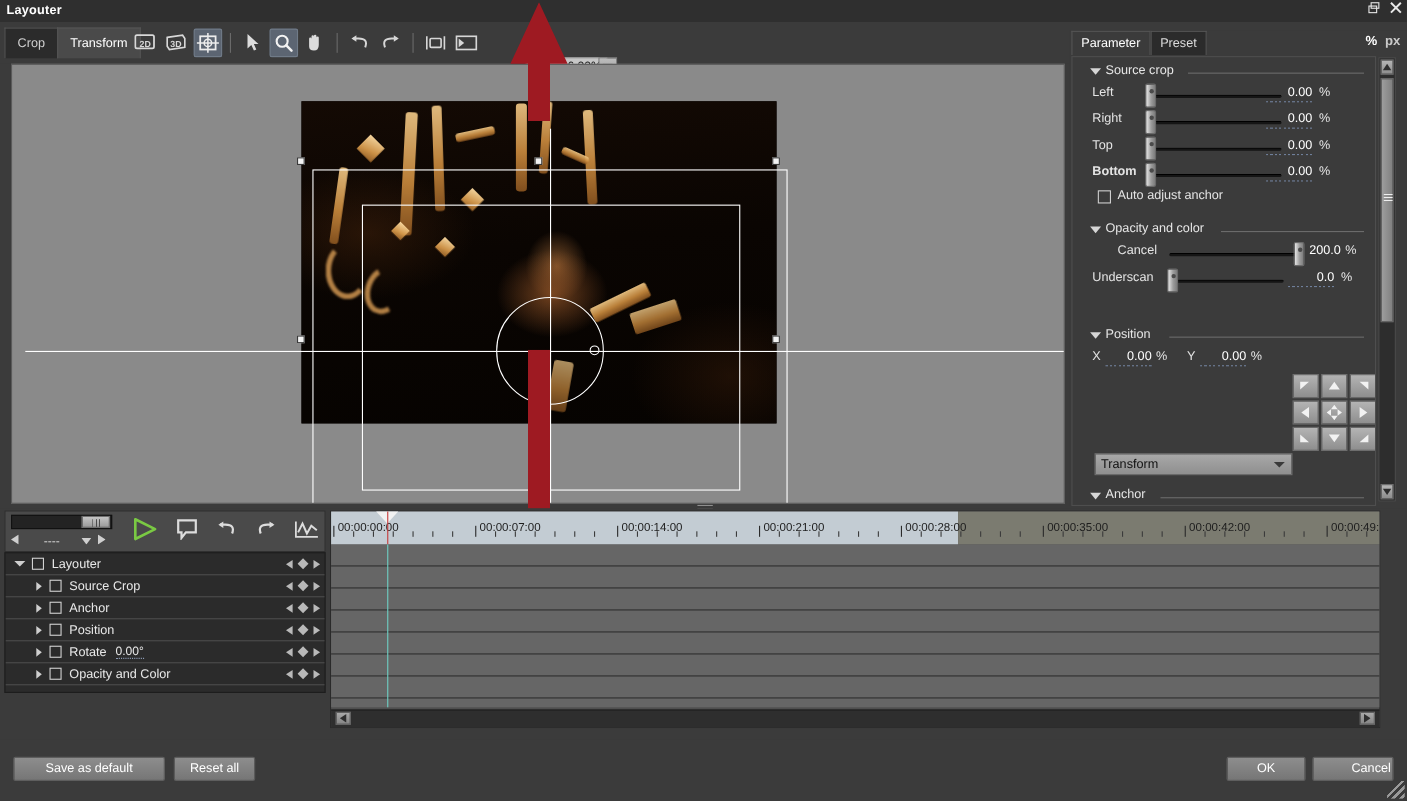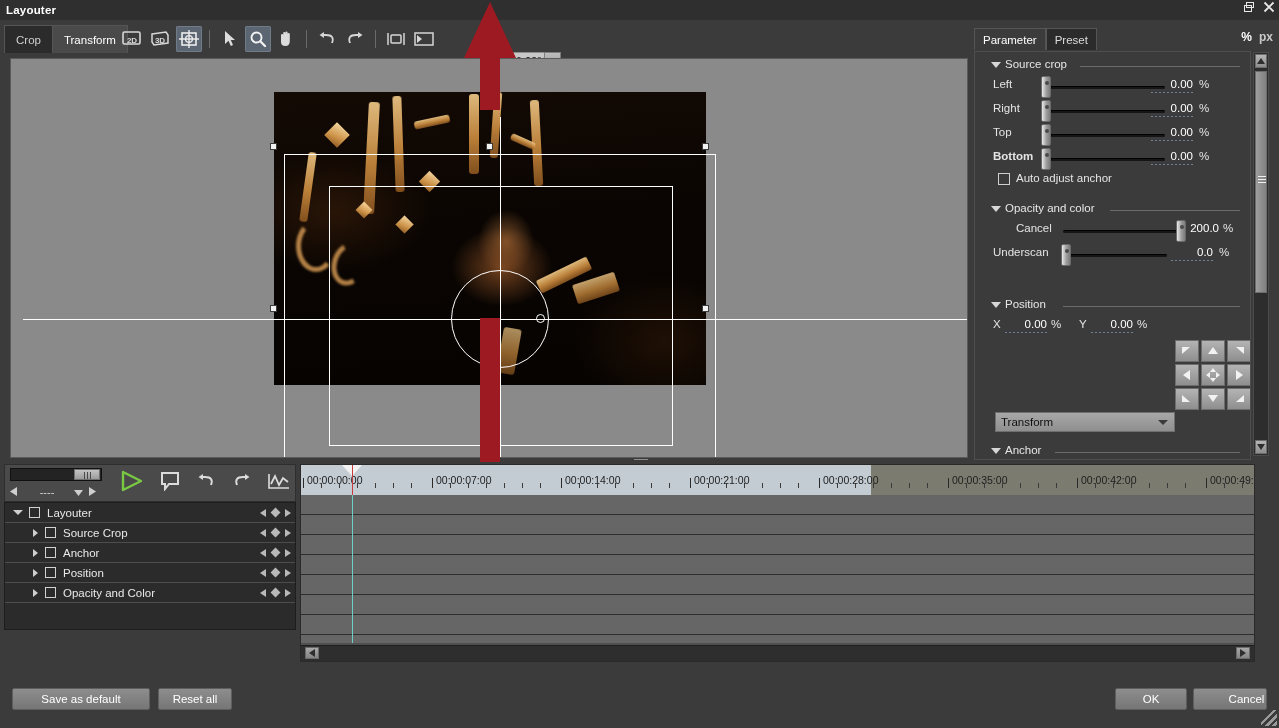--- a/index.html
+++ b/index.html
@@ -800,20 +800,31 @@
         <span class="kfnav">
           <span class="kl"></span>
           <span class="kd"></span>
           <span class="kr"></span>
         </span>
       </div>
       <div class="trow">
         <span class="disc" style="left:28px;"></span>
         <span class="tcheck" style="left:40px;"></span>
         <span class="tlabel" style="left:58px;">Position</span>
+        <span class="kfnav">
+          <span class="kl"></span>
+          <span class="kd"></span>
+          <span class="kr"></span>
+        </span>
+      </div>
+      <div class="trow">
+        <span class="disc" style="left:28px;"></span>
+        <span class="tcheck" style="left:40px;"></span>
+        <span class="tlabel" style="left:58px;">Rotate</span>
+        <span class="tsub" style="left:100px;">0.00°</span>
         <span class="kfnav">
           <span class="kl"></span>
           <span class="kd"></span>
           <span class="kr"></span>
         </span>
       </div>
       <div class="trow">
         <span class="disc" style="left:28px;"></span>
         <span class="tcheck" style="left:40px;"></span>
         <span class="tlabel" style="left:58px;">Opacity and Color</span>

